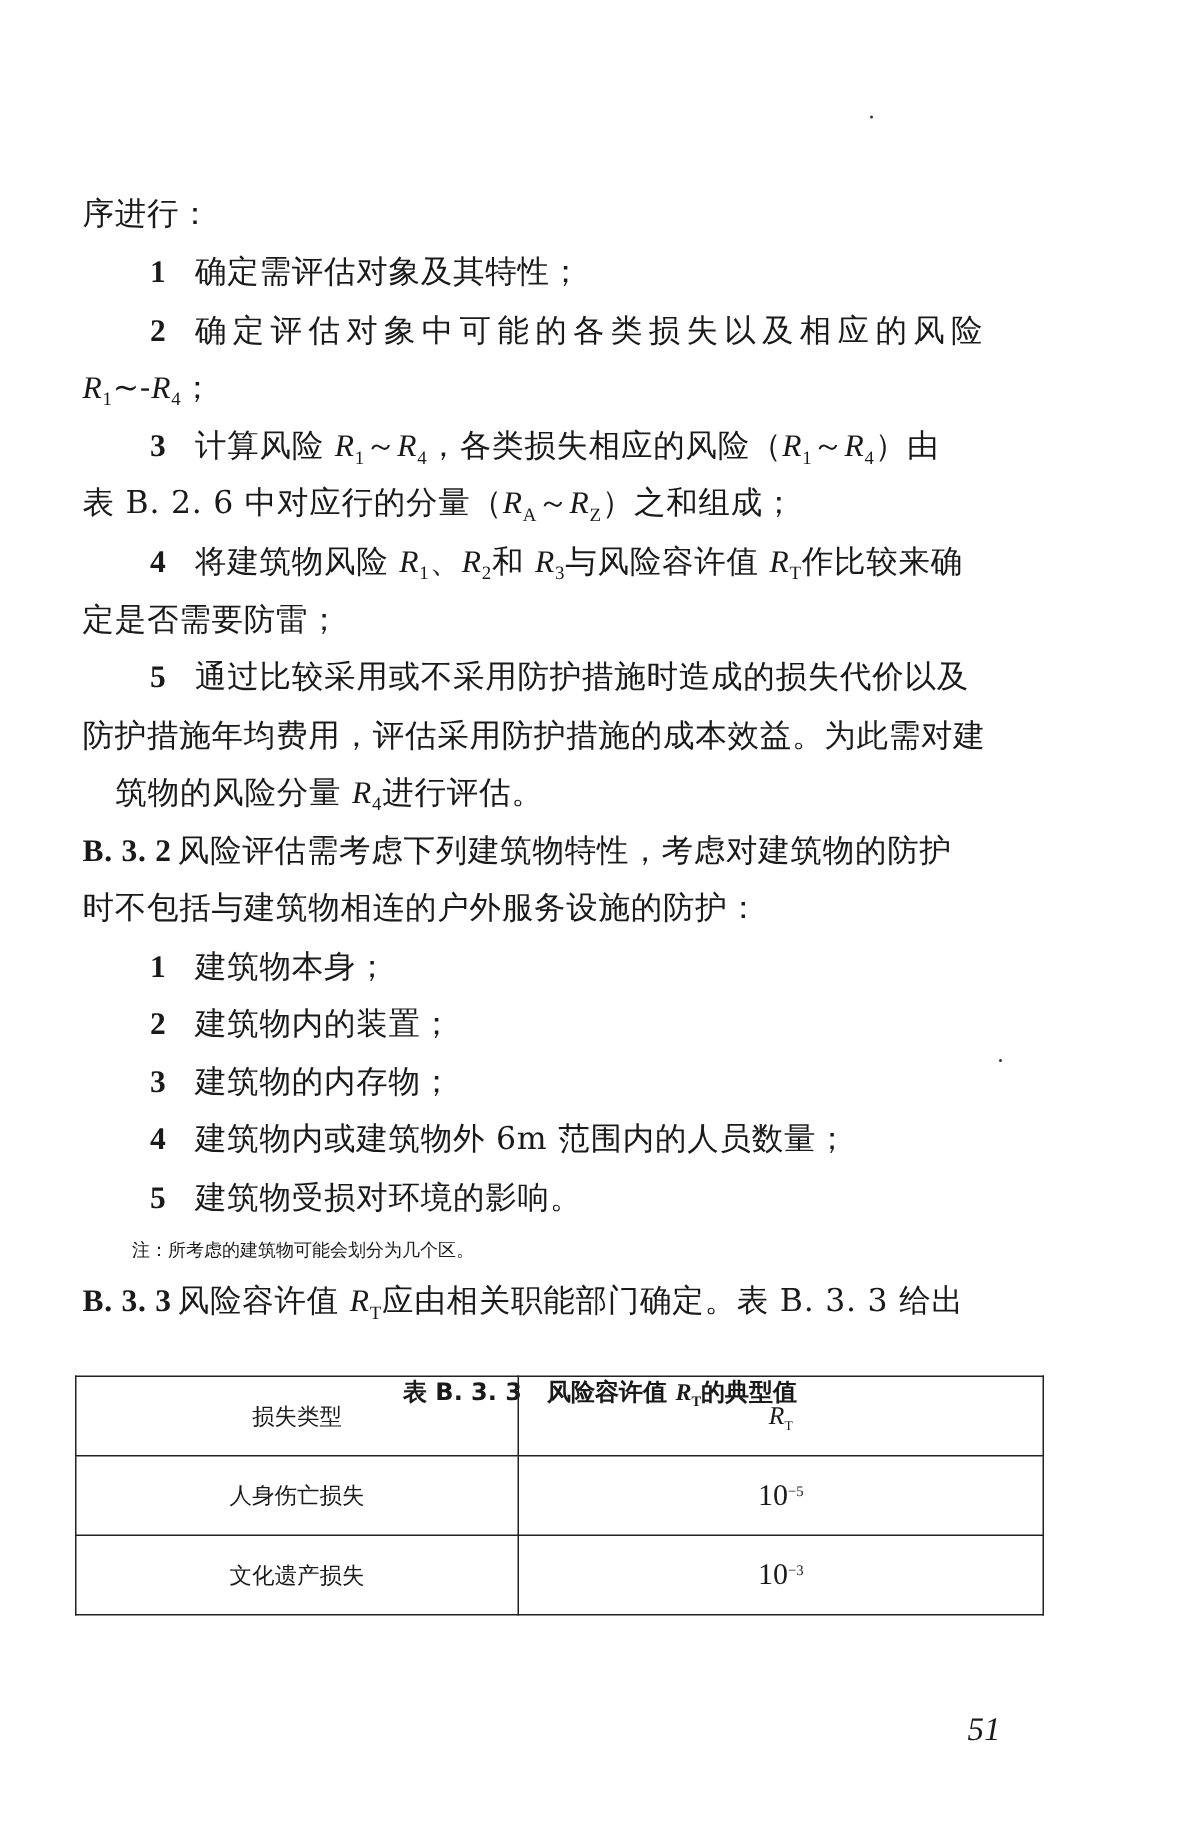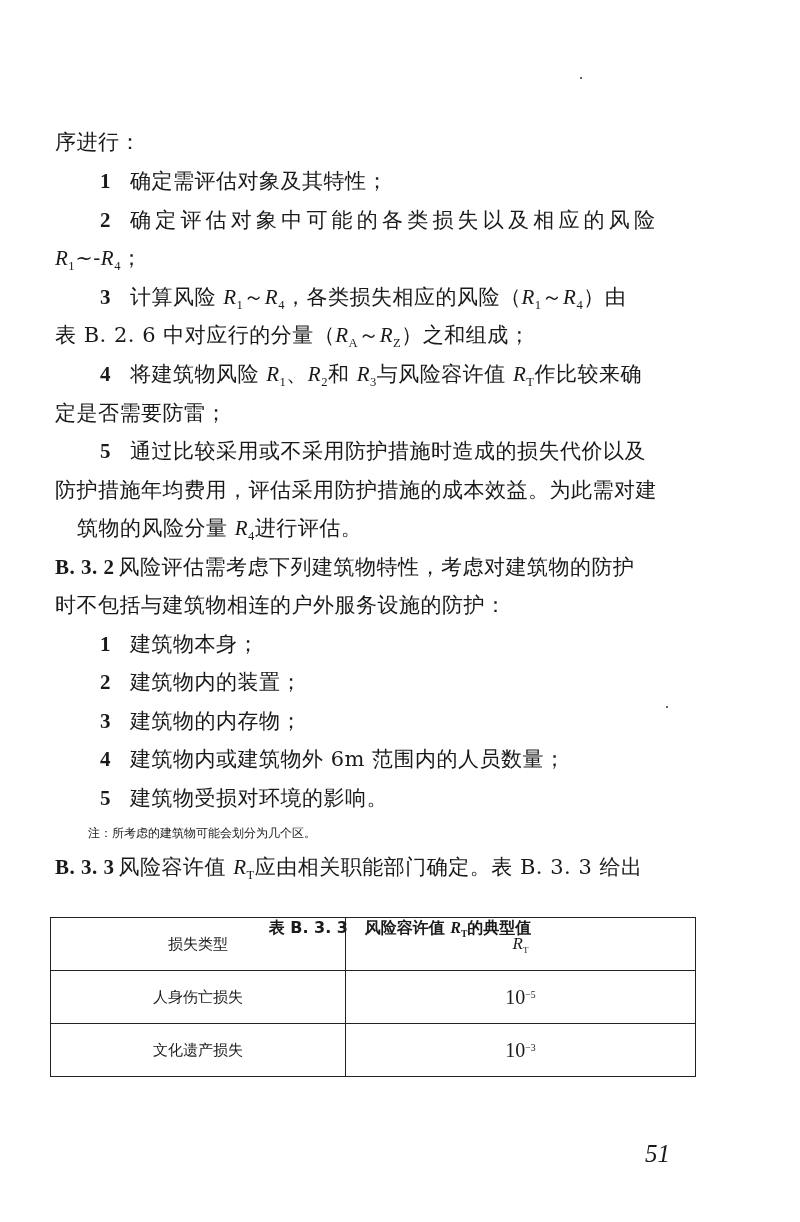--- a/index.html
+++ b/index.html
@@ -14,21 +14,21 @@
   .sec { font-family:"Liberation Serif", serif; font-weight:bold; margin-right:4px; }
   .note { position:absolute; left:88px; font-size:12px; line-height:26px; white-space:nowrap; }
   i.v { font-family:"Liberation Serif", serif; font-style:italic; }
   sub { font-size:60%; font-family:"Liberation Serif", serif; }
   .caption { position:absolute; top:886px; left:0; width:800px; text-align:center; font-size:16px; font-weight:bold; font-family:"DejaVu Sans", sans-serif;margin-top:32px; }
   table.rt { position:absolute; left:50px; top:917px; width:646px; border-collapse:collapse; font-size:15px; font-family:"DejaVu Sans", sans-serif;padding-left:39px; }
   table.rt td { border:1.5px solid #222; height:50px; text-align:center; }
   table.rt td:first-child { width:292px; }
   sup { font-size:65%; font-family:"Liberation Serif", serif; }
   .tnum { font-family:"Liberation Serif", serif; font-size:20px; }
-  .pagenum { position:absolute; left:645px; top:1140px; font-size:25px; font-style:italic; font-family:"Liberation Serif", serif; }
+  .pagenum { position:absolute; left:645px; top:1140px; font-size:22px; font-style:italic; font-family:"Liberation Serif", serif; }
 </style>
 </head>
 <body>
 
 <div class="speck" style="left:580px;top:77px;"></div>
 <div class="speck" style="left:666px;top:706px;"></div>
 
 <div class="line" style="top:127px;">序进行：</div>
 
 <div class="line ind" style="top:166px;">

